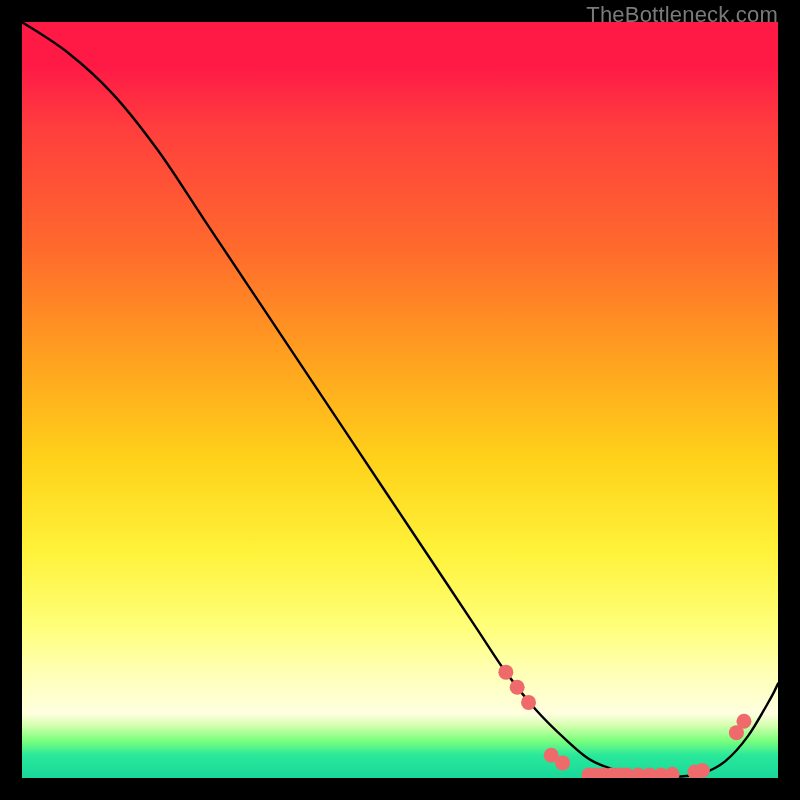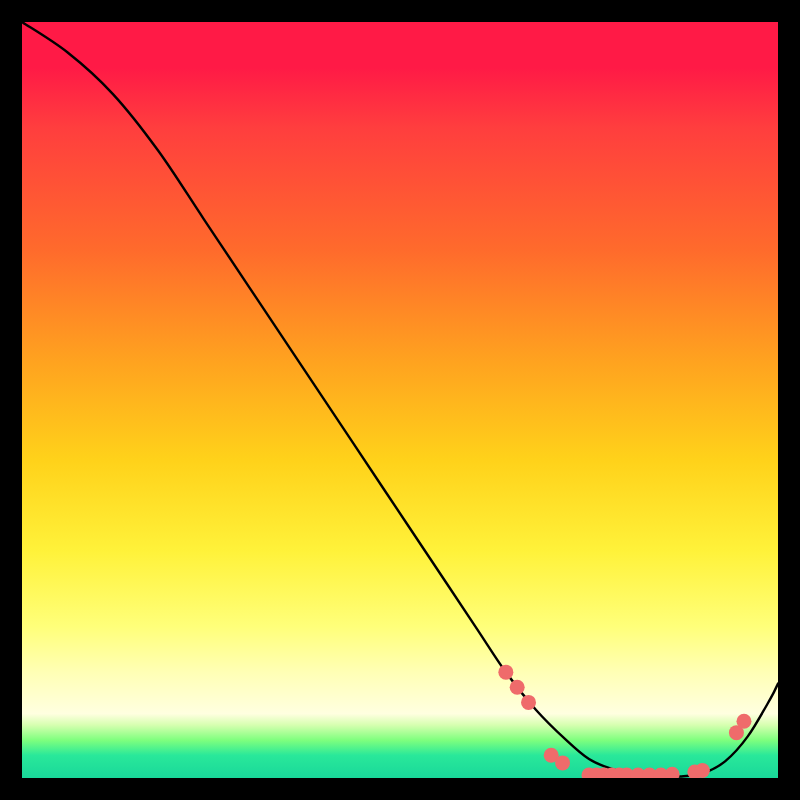--- a/index.html
+++ b/index.html
@@ -82,13 +82,14 @@
           <circle cx="627.48" cy="752.98" r="7.5" fill="#ef6b6b" stroke="#e35c5c" stroke-width="0"></circle>
           <circle cx="638.82" cy="752.98" r="7.5" fill="#ef6b6b" stroke="#e35c5c" stroke-width="0"></circle>
           <circle cx="650.16" cy="752.22" r="7.5" fill="#ef6b6b" stroke="#e35c5c" stroke-width="0"></circle>
           <circle cx="672.84" cy="749.95" r="7.5" fill="#ef6b6b" stroke="#e35c5c" stroke-width="0"></circle>
           <circle cx="680.40" cy="748.44" r="7.5" fill="#ef6b6b" stroke="#e35c5c" stroke-width="0"></circle>
           <circle cx="714.42" cy="710.64" r="7.5" fill="#ef6b6b" stroke="#e35c5c" stroke-width="0"></circle>
           <circle cx="721.98" cy="699.30" r="7.5" fill="#ef6b6b" stroke="#e35c5c" stroke-width="0"></circle>
         </g>
     </svg>
   </div>
+  <div class="watermark">TheBottleneck.com</div>
 </div>
 
 </body></html>

